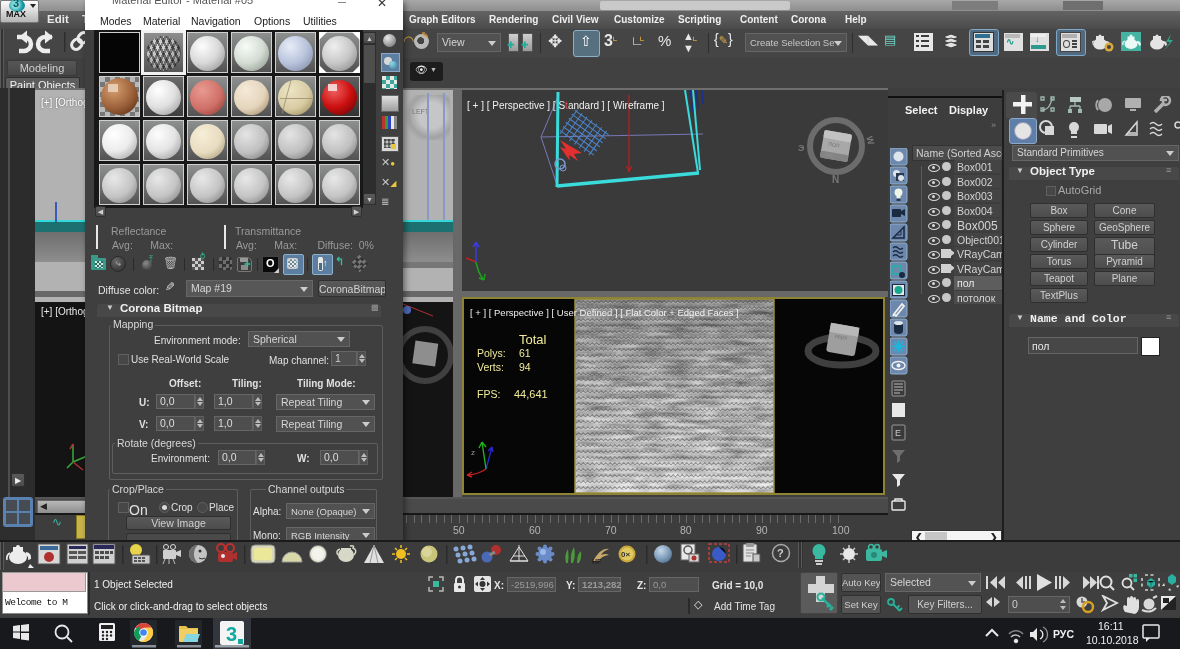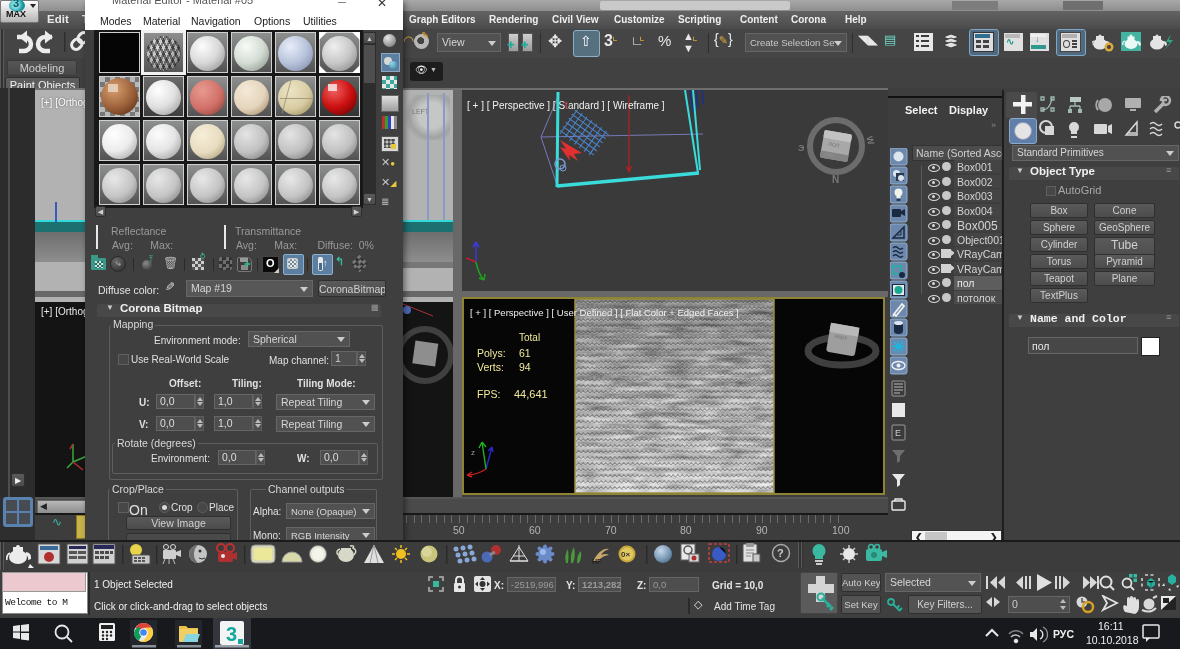--- a/index.html
+++ b/index.html
@@ -301,21 +301,21 @@
           <text x="370" y="40" fill="#7a7a7a" font-size="6">верх</text>
         </g>
   <g stroke-width="1.4" fill="none">
     <path d="M22,170 L28,148 M28,148 l-4,4 M28,148 l1,5" stroke="#2828c8"></path>
     <path d="M22,170 L18,143 M18,143 l-3,6 M18,143 l4,5" stroke="#20b020"></path>
     <path d="M22,170 c-6,4 -12,6 -19,6 M3,176 l5,-3 M3,176 l5,2" stroke="#c02020"></path>
   </g>
   <text x="7" y="156" fill="#9a9a9a" font-size="8">z</text>
 </svg>
 <div class="txt" style="left:6px;top:8px;font-size:9.5px;color:#f0f0f0;">[ + ] [ Perspective ] [ User Defined ] [ Flat Color + Edged Faces ]</div>
-<div class="txt" style="left:55px;top:33px;font-size:10px;color:#f0ea9a;">Total</div>
+<div class="txt" style="left:55px;top:33px;font-size:13px;color:#f0ea9a;">Total</div>
 <div class="txt" style="left:13px;top:48px;font-size:10.5px;color:#f0ea9a;">Polys:</div>
 <div class="txt" style="left:55px;top:48px;font-size:10.5px;color:#f0ea9a;">61</div>
 <div class="txt" style="left:13px;top:62px;font-size:10.5px;color:#f0ea9a;">Verts:</div>
 <div class="txt" style="left:55px;top:62px;font-size:10.5px;color:#f0ea9a;">94</div>
 <div class="txt" style="left:13px;top:89px;font-size:10.5px;color:#f0ea9a;">FPS:</div>
 <div class="txt" style="left:50px;top:89px;font-size:11px;color:#f0ea9a;">44,641</div>
 </div>
 
 <div class="ab" style="left:85px;top:0;width:318px;height:543px;background:#3f3f3f;box-shadow:2px 2px 6px rgba(0,0,0,0.45);z-index:2;">
 

